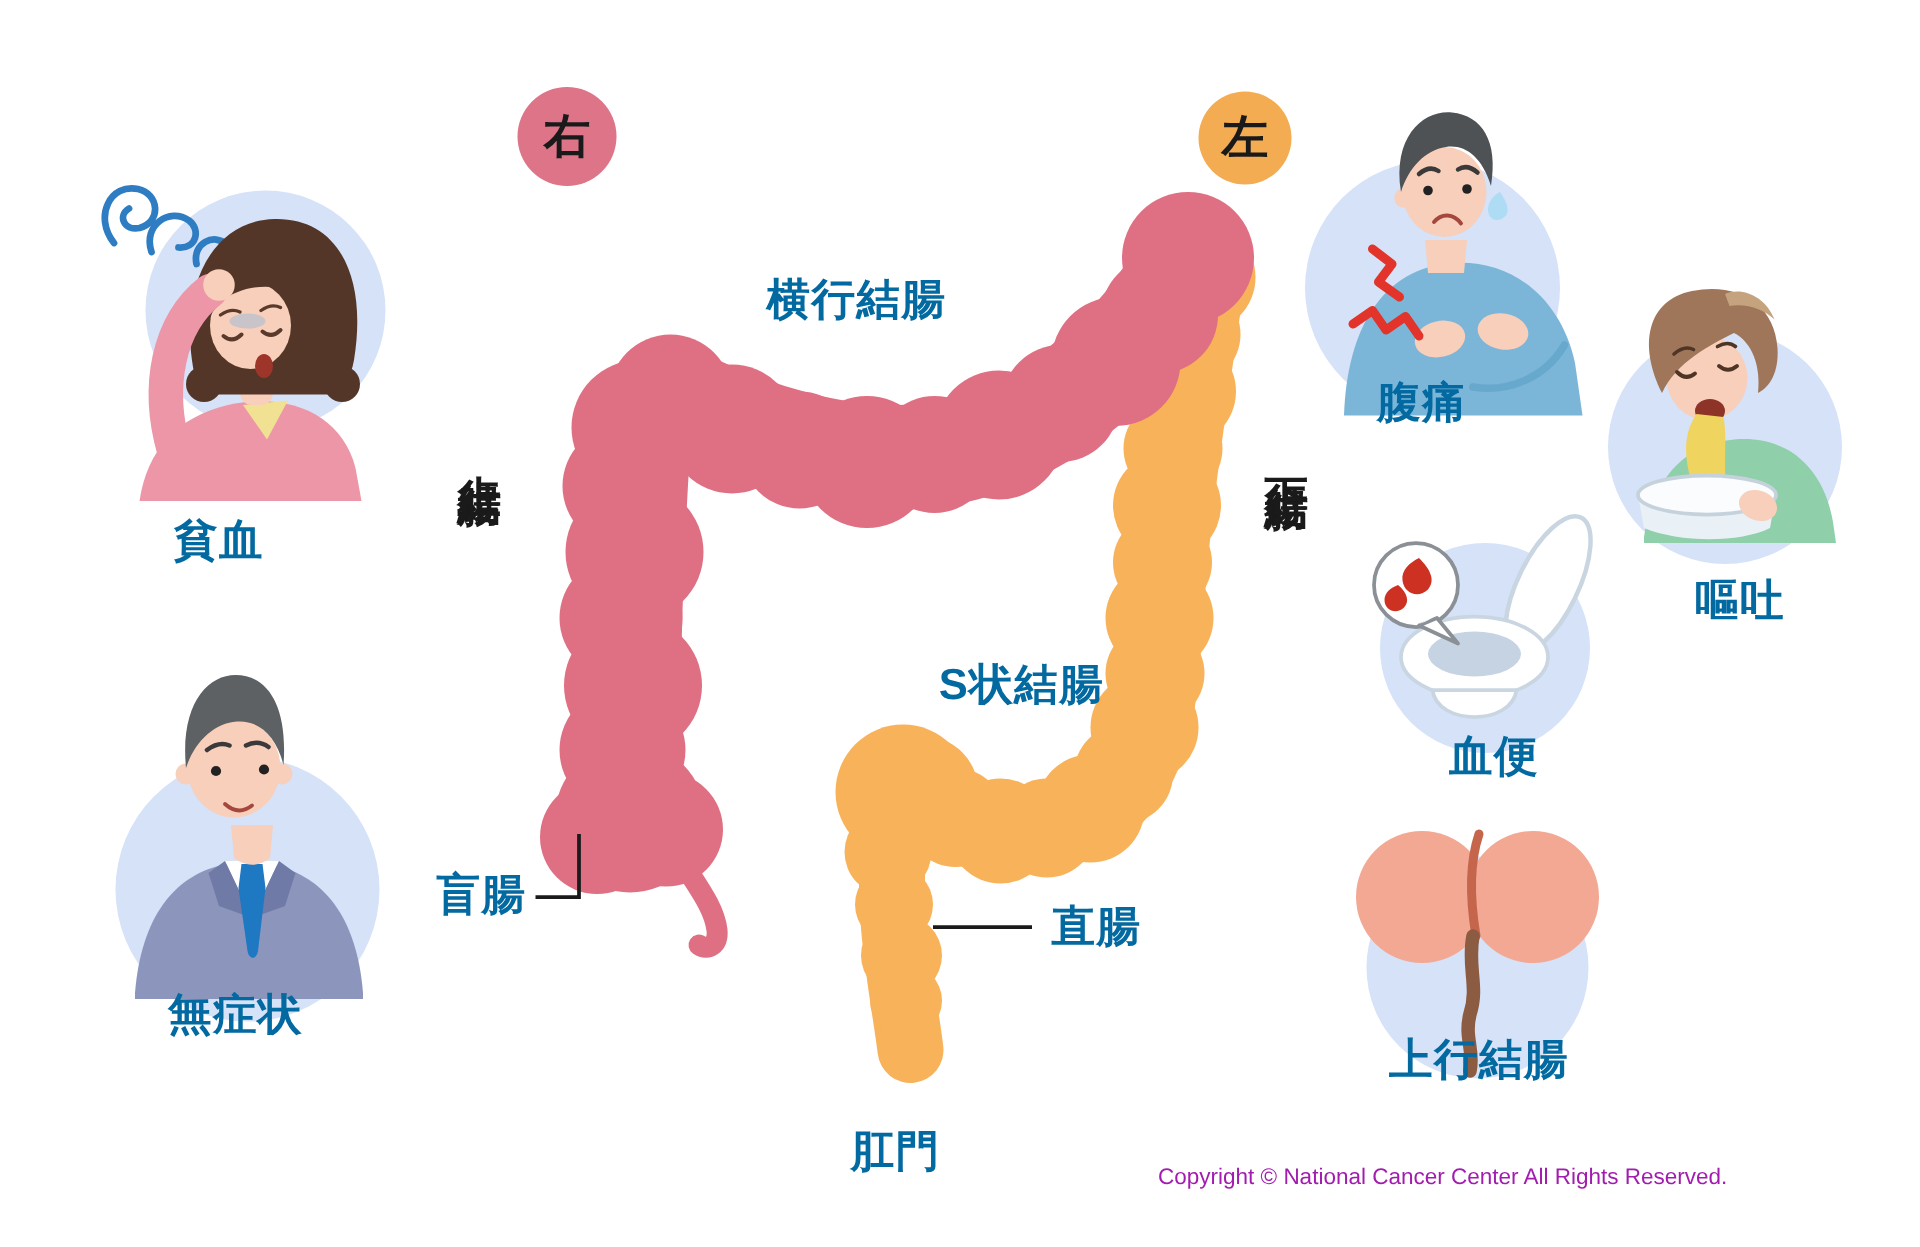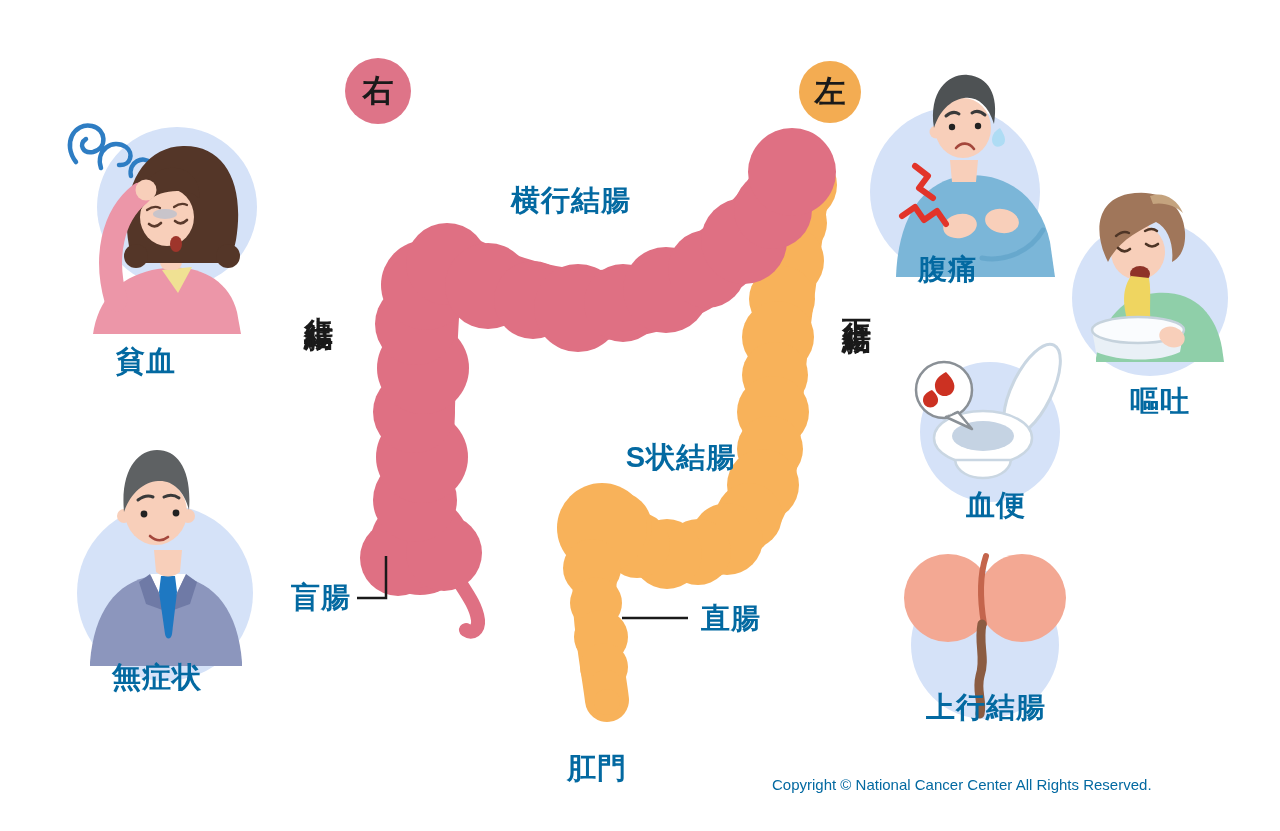--- a/index.html
+++ b/index.html
@@ -7,21 +7,21 @@
   .canvas{position:relative;width:1280px;height:831px;background:#fff;overflow:hidden;}
   .art{position:absolute;left:0;top:0;width:1280px;height:831px;}
   .lbl{position:absolute;transform:translateX(-50%);font-size:29px;font-weight:600;
        color:#0369a1;white-space:nowrap;letter-spacing:1px;line-height:1.05;}
   .lbl-v{position:absolute;font-size:29px;font-weight:600;color:#1A1A1A;
        writing-mode:vertical-rl;text-orientation:upright;letter-spacing:3px;line-height:1;}
   .badge{position:absolute;border-radius:50%;display:flex;align-items:center;justify-content:center;
        font-size:31px;font-weight:600;color:#1A1A1A;}
   .badge-right{left:345px;top:58px;width:66px;height:66px;background:#DE7488;}
   .badge-left{left:799px;top:61px;width:62px;height:62px;background:#F3AC52;}
-  .copyright{position:absolute;left:772px;top:776px;font-size:15px;color:#0369a1;
+  .copyright{position:absolute;left:772px;top:776px;font-size:15px;color:#a21caf;
        font-weight:400;white-space:nowrap;}
   .l-transverse{left:571px;top:185px;}
   .l-sigmoid{left:681px;top:442px;}
   .l-cecum{left:321px;top:582px;}
   .l-rectum{left:731px;top:603px;}
   .l-anus{left:597px;top:753px;}
   .l-ascending{left:304px;top:293px;}
   .l-descending{left:842px;top:296px;}
   .l-anemia{left:146px;top:346px;}
   .l-asymptomatic{left:157px;top:662px;text-align:right;}

